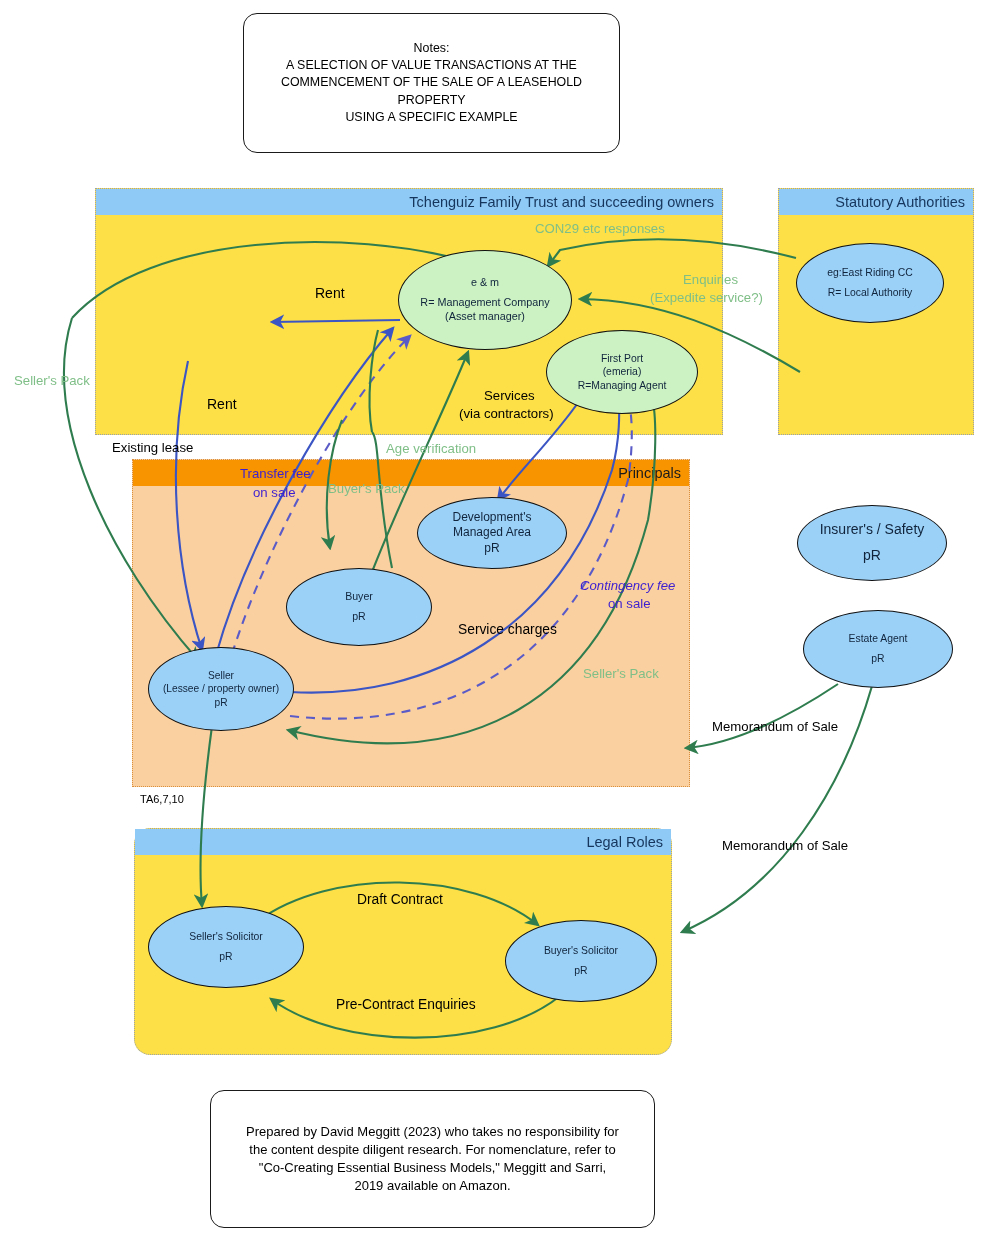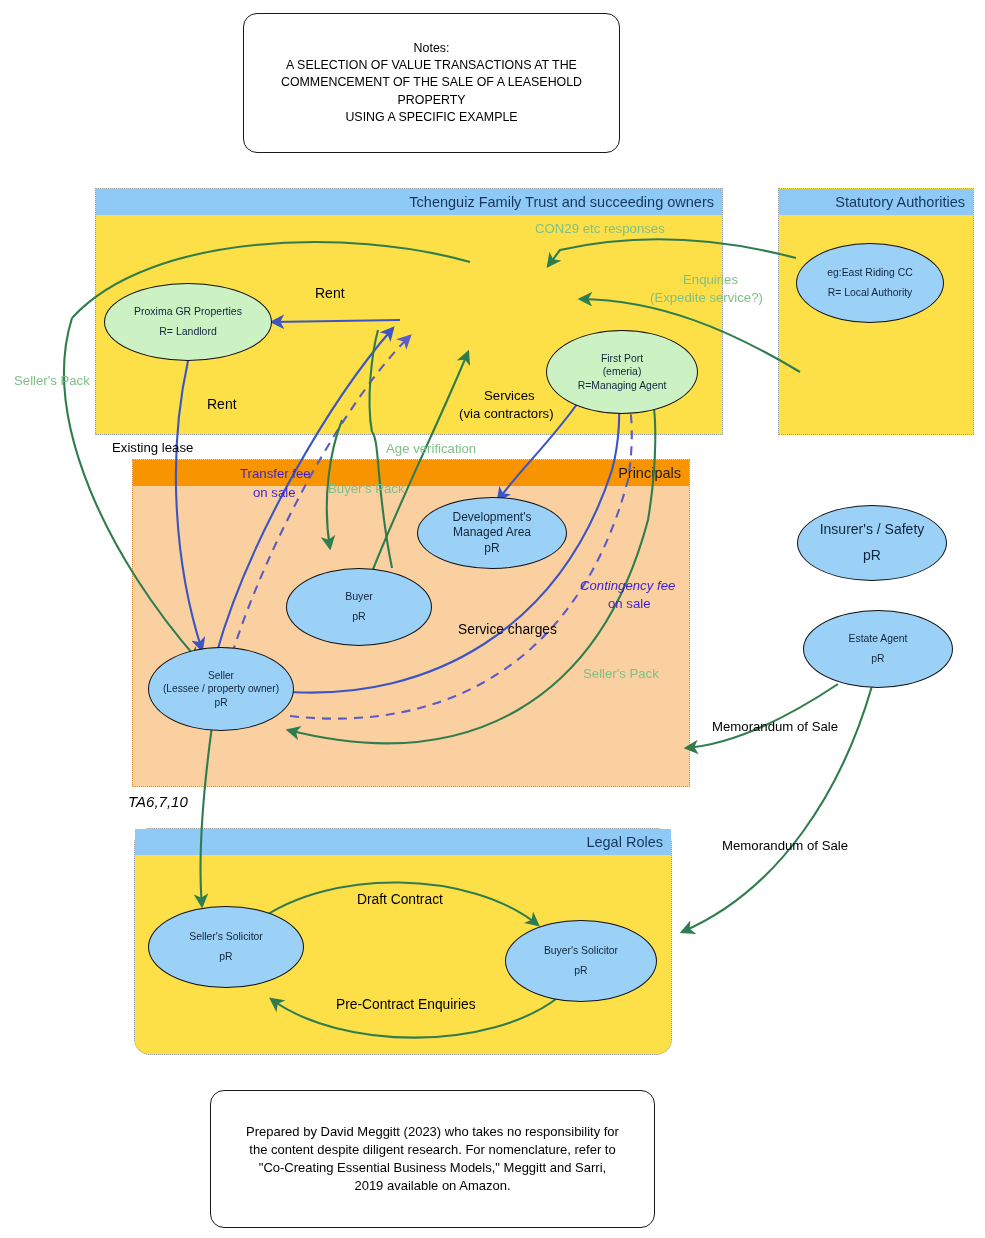--- a/index.html
+++ b/index.html
@@ -117,26 +117,27 @@
       <path d="M872,686 C842,790 780,890 682,932" stroke="#2f7d4f" marker-end="url(#ag)"></path>
 
       <path d="M212,726 C202,800 198,860 202,906" stroke="#2f7d4f" marker-end="url(#ag)"></path>
 
       <path d="M258,921 C330,868 470,870 538,925" stroke="#2f7d4f" marker-end="url(#ag)"></path>
 
       <path d="M560,996 C490,1052 340,1050 271,999" stroke="#2f7d4f" marker-end="url(#ag)"></path>
     </g>
   </svg>
 
-  <div class="node green" style="left:104px;top:283px;width:168px;height:78px;font-size:10.5px;">
-    <span class="ln">Proxima GR Properties</span>
-    <span class="sp"></span>
-    <span class="ln">R= Landlord</span>
-  </div>
-
+
+  <div class="node green" style="left:398px;top:250px;width:174px;height:100px;font-size:10.8px;">
+    <span class="ln">e &amp; m</span>
+    <span class="sp"></span>
+    <span class="ln">R= Management Company</span>
+    <span class="ln">(Asset manager)</span>
+  </div>
 
   <div class="node green" style="left:546px;top:330px;width:152px;height:84px;font-size:10.4px;">
     <span class="ln">First Port</span>
     <span class="ln">(emeria)</span>
     <span class="ln">R=Managing Agent</span>
   </div>
 
   <div class="node blue" style="left:796px;top:243px;width:148px;height:80px;font-size:10.4px;">
     <span class="ln">eg:East Riding CC</span>
     <span class="sp"></span>
@@ -211,21 +212,21 @@
   <div class="lbl purple ctr" style="left:580px;top:578px;font-size:13.2px;font-style:italic;">Contingency fee</div>
   <div class="lbl purple ctr" style="left:608px;top:596px;font-size:13.2px;">on sale</div>
 
   <div class="lbl black" style="left:458px;top:622px;font-size:13.8px;">Service charges</div>
 
   <div class="lbl green" style="left:583px;top:666px;font-size:13.2px;">Seller's Pack</div>
 
   <div class="lbl black" style="left:712px;top:719px;font-size:13.2px;">Memorandum of Sale</div>
   <div class="lbl black" style="left:722px;top:838px;font-size:13.2px;">Memorandum of Sale</div>
 
-  <div class="lbl black" style="left:128px;top:793px;font-size:15px;font-style:italic;">TA6,7,10</div>
+  <div class="lbl black" style="left:140px;top:793px;font-size:11px;">TA6,7,10</div>
 
   <div class="lbl black" style="left:357px;top:892px;font-size:13.8px;">Draft Contract</div>
   <div class="lbl black" style="left:336px;top:997px;font-size:13.8px;">Pre-Contract Enquiries</div>
 
   <div class="notebox" style="left:210px;top:1090px;width:445px;height:138px;font-size:13px;">
     <div class="inner">
       <div>Prepared by David Meggitt (2023) who takes no responsibility for</div>
       <div>the content despite diligent research. For nomenclature, refer to</div>
       <div>"Co-Creating Essential Business Models," Meggitt and Sarri,</div>
       <div>2019 available on Amazon.</div>

